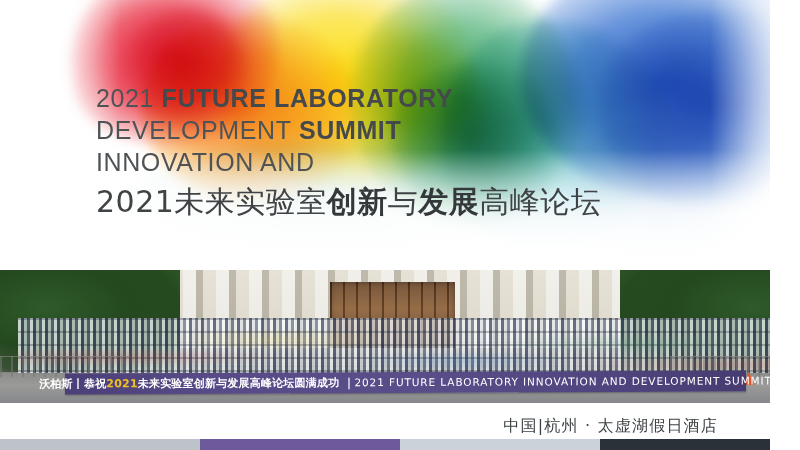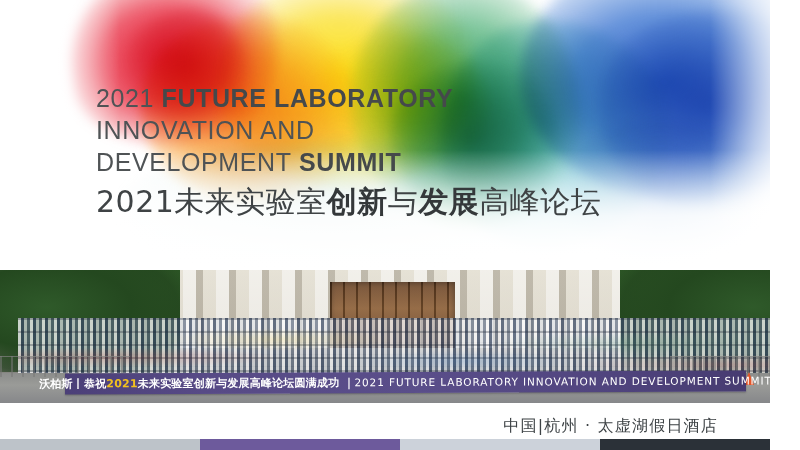--- a/index.html
+++ b/index.html
@@ -373,24 +373,24 @@
     <div class="hero-fade"></div>
     <div class="hero-fade-l"></div>
     <div class="hero-fade-r"></div>
   </div>
 
   <div class="title-block">
     <div class="title-line">
       <span class="t-light">2021</span><span class="t-light">&nbsp;</span><span class="t-bold">FUTURE LABORATORY</span>
     </div>
     <div class="title-line">
+      <span class="t-light">DEVELOPMENT</span><span class="t-light">&nbsp;</span><span class="t-bold">SUMMIT</span>
+    </div>
+    <div class="title-line">
       <span class="t-light">INNOVATION AND</span>
-    </div>
-    <div class="title-line">
-      <span class="t-light">DEVELOPMENT</span><span class="t-light">&nbsp;</span><span class="t-bold">SUMMIT</span>
     </div>
     <div class="title-cn">
       <span class="cn-reg">2021未来实验室</span><span class="cn-bold">创新</span><span class="cn-reg">与</span><span class="cn-bold">发展</span><span class="cn-reg">高峰论坛</span>
     </div>
   </div>
 
   <div class="photo">
     <div class="ph-bg"></div>
     <div class="ph-building">
       <div class="ph-cols" style="left:0;top:0;width:100%;height:100%;"></div>

